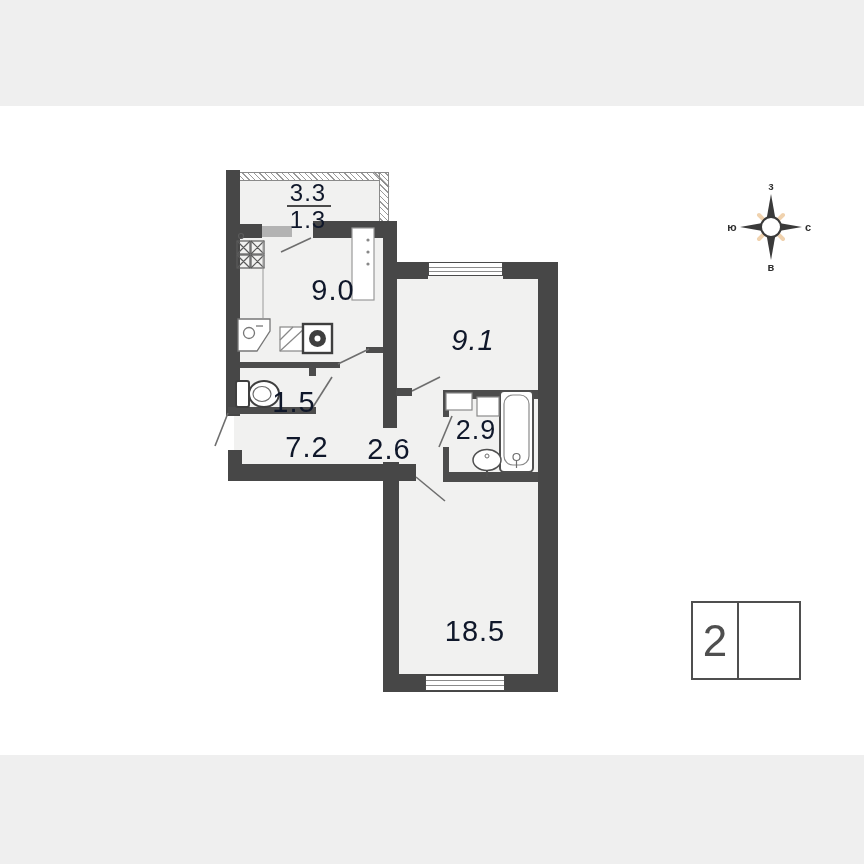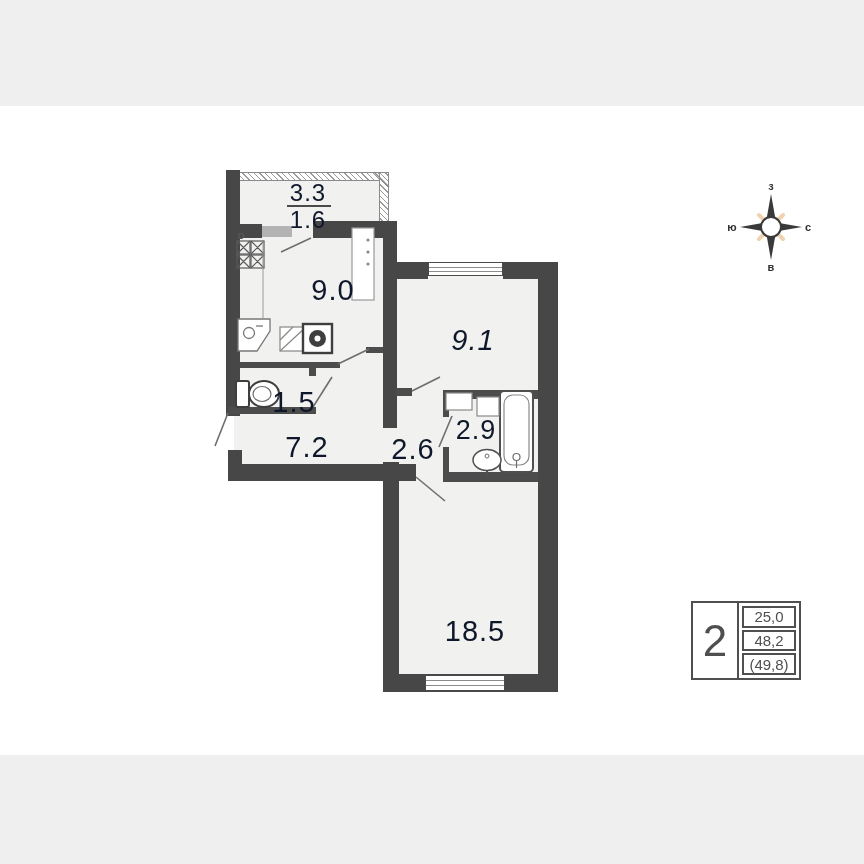--- a/index.html
+++ b/index.html
@@ -182,35 +182,30 @@
         <polygon points="802,227 776,222.5 776,231.5"></polygon>
       </g>
       <circle cx="771" cy="227" r="10" fill="#ffffff" stroke="#3a3a3a" stroke-width="2"></circle>
     </g>
   </svg>
 
   <div class="abs rlabel" style="left:333px;top:290px;">9.0</div>
   <div class="abs rlabel" style="left:473px;top:340px;font-style:italic;">9.1</div>
   <div class="abs rlabel" style="left:294px;top:390px;font-size:29px;margin-top:12px;">1.5</div>
   <div class="abs rlabel" style="left:307px;top:447px;">7.2</div>
-  <div class="abs rlabel" style="left:413px;top:449px;">2.6</div>
+  <div class="abs rlabel" style="left:389px;top:449px;">2.6</div>
   <div class="abs rlabel" style="left:476px;top:430px;font-size:27px;">2.9</div>
   <div class="abs rlabel" style="left:475px;top:631px;">18.5</div>
 
   <div class="abs rlabel blabel" style="left:308px;top:193px;">3.3</div>
   <div class="abs bal-line" style="left:287px;top:205px;width:44px;"></div>
-  <div class="abs rlabel blabel" style="left:308px;top:220px;">1.6</div>
+  <div class="abs rlabel blabel" style="left:308px;top:220px;">1.3</div>
 
   <div class="abs clabel" style="left:771px;top:186px;">з</div>
   <div class="abs clabel" style="left:732px;top:227px;">ю</div>
   <div class="abs clabel" style="left:808px;top:227px;">с</div>
   <div class="abs clabel" style="left:771px;top:267px;">в</div>
 
   <div class="abs" id="info-table">
     <div id="info-left">2</div>
-    <div id="info-right">
-      <div class="info-row">25,0</div>
-      <div class="info-row">48,2</div>
-      <div class="info-row">(49,8)</div>
-    </div>
   </div>
 
 </div>
 
 </body></html>

